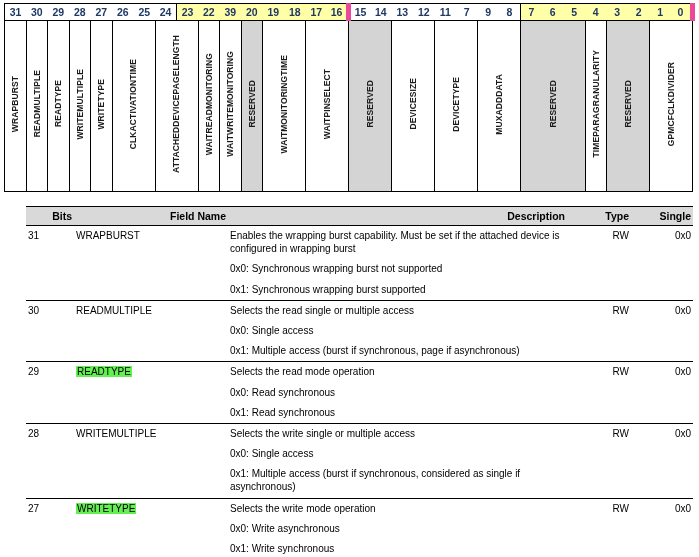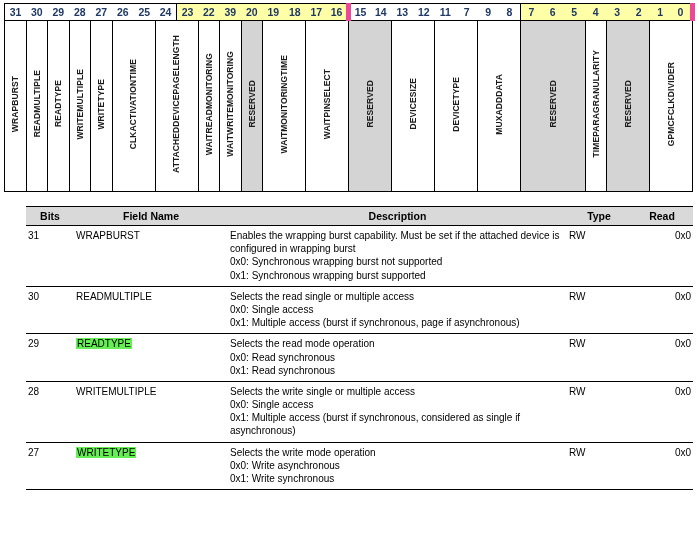--- a/index.html
+++ b/index.html
@@ -79,46 +79,46 @@
   table.fieldtable {
     border-collapse: collapse;
     table-layout: fixed;
     width: 647px;
     font-size: 10px;
   }
   table.fieldtable th {
     background: #d9d9d9;
     font-size: 10.5px;
     font-weight: bold;
-    text-align: center;
+    text-align: right;
     padding: 3px 2px 3px 2px;
     border-top: 1.6px solid #000;
     border-bottom: 1.2px solid #000;
     color: #000;
   }
   table.fieldtable td {
     vertical-align: top;
     padding: 3px 2px 4px 2px;
     line-height: 1.32;
   }
   tr.frow > td { border-bottom: 1px solid #000; }
   tr.frow.last > td { border-bottom: 1.6px solid #000; }
 
   .c-bits   { width: 44px;  text-align: left; padding-left: 20px; }
   .c-name   { width: 150px; margin-top: 32px; }
   .c-desc   { width: 335px; }
-  .c-type   { width: 60px;  text-align: left; padding-left: 8px; }
+  .c-type   { width: 60px;  text-align: right; padding-left: 8px; }
   .c-reset  { width: 58px;  text-align: right; padding-left: 16px; }
 
   .hl {
     background: #66ee55;
     padding: 0 1px;
   }
   .desc-line { margin: 0 0 0 0; }
-  .desc-line + .desc-line { }
+  .desc-line + .desc-line { margin-top: 7px; }
 </style>
 </head>
 <body>
 
 <div class="reg-diagram">
   <table class="bitmap">
     <tbody>
         <tr class="bitnums" id="bit-number-row">
           <td class="edgeL">31</td>
           <td>30</td>
@@ -180,21 +180,21 @@
 </div>
 
 <div class="desc-wrap">
   <table class="fieldtable">
     <thead>
       <tr>
         <th class="c-bits">Bits</th>
         <th class="c-name">Field Name</th>
         <th class="c-desc">Description</th>
         <th class="c-type">Type</th>
-        <th class="c-reset">Read</th>
+        <th class="c-reset">Single</th>
       </tr>
     </thead>
     <tbody id="field-table-body">
         <tr class="frow">
           <td class="c-bits">31</td>
           <td class="c-name">WRAPBURST</td>
           <td class="c-desc">
             <div class="desc-line">Enables the wrapping burst capability. Must be set if the attached device is configured in wrapping burst</div>
             <div class="desc-line">0x0: Synchronous wrapping burst not supported</div>
             <div class="desc-line">0x1: Synchronous wrapping burst supported</div>

